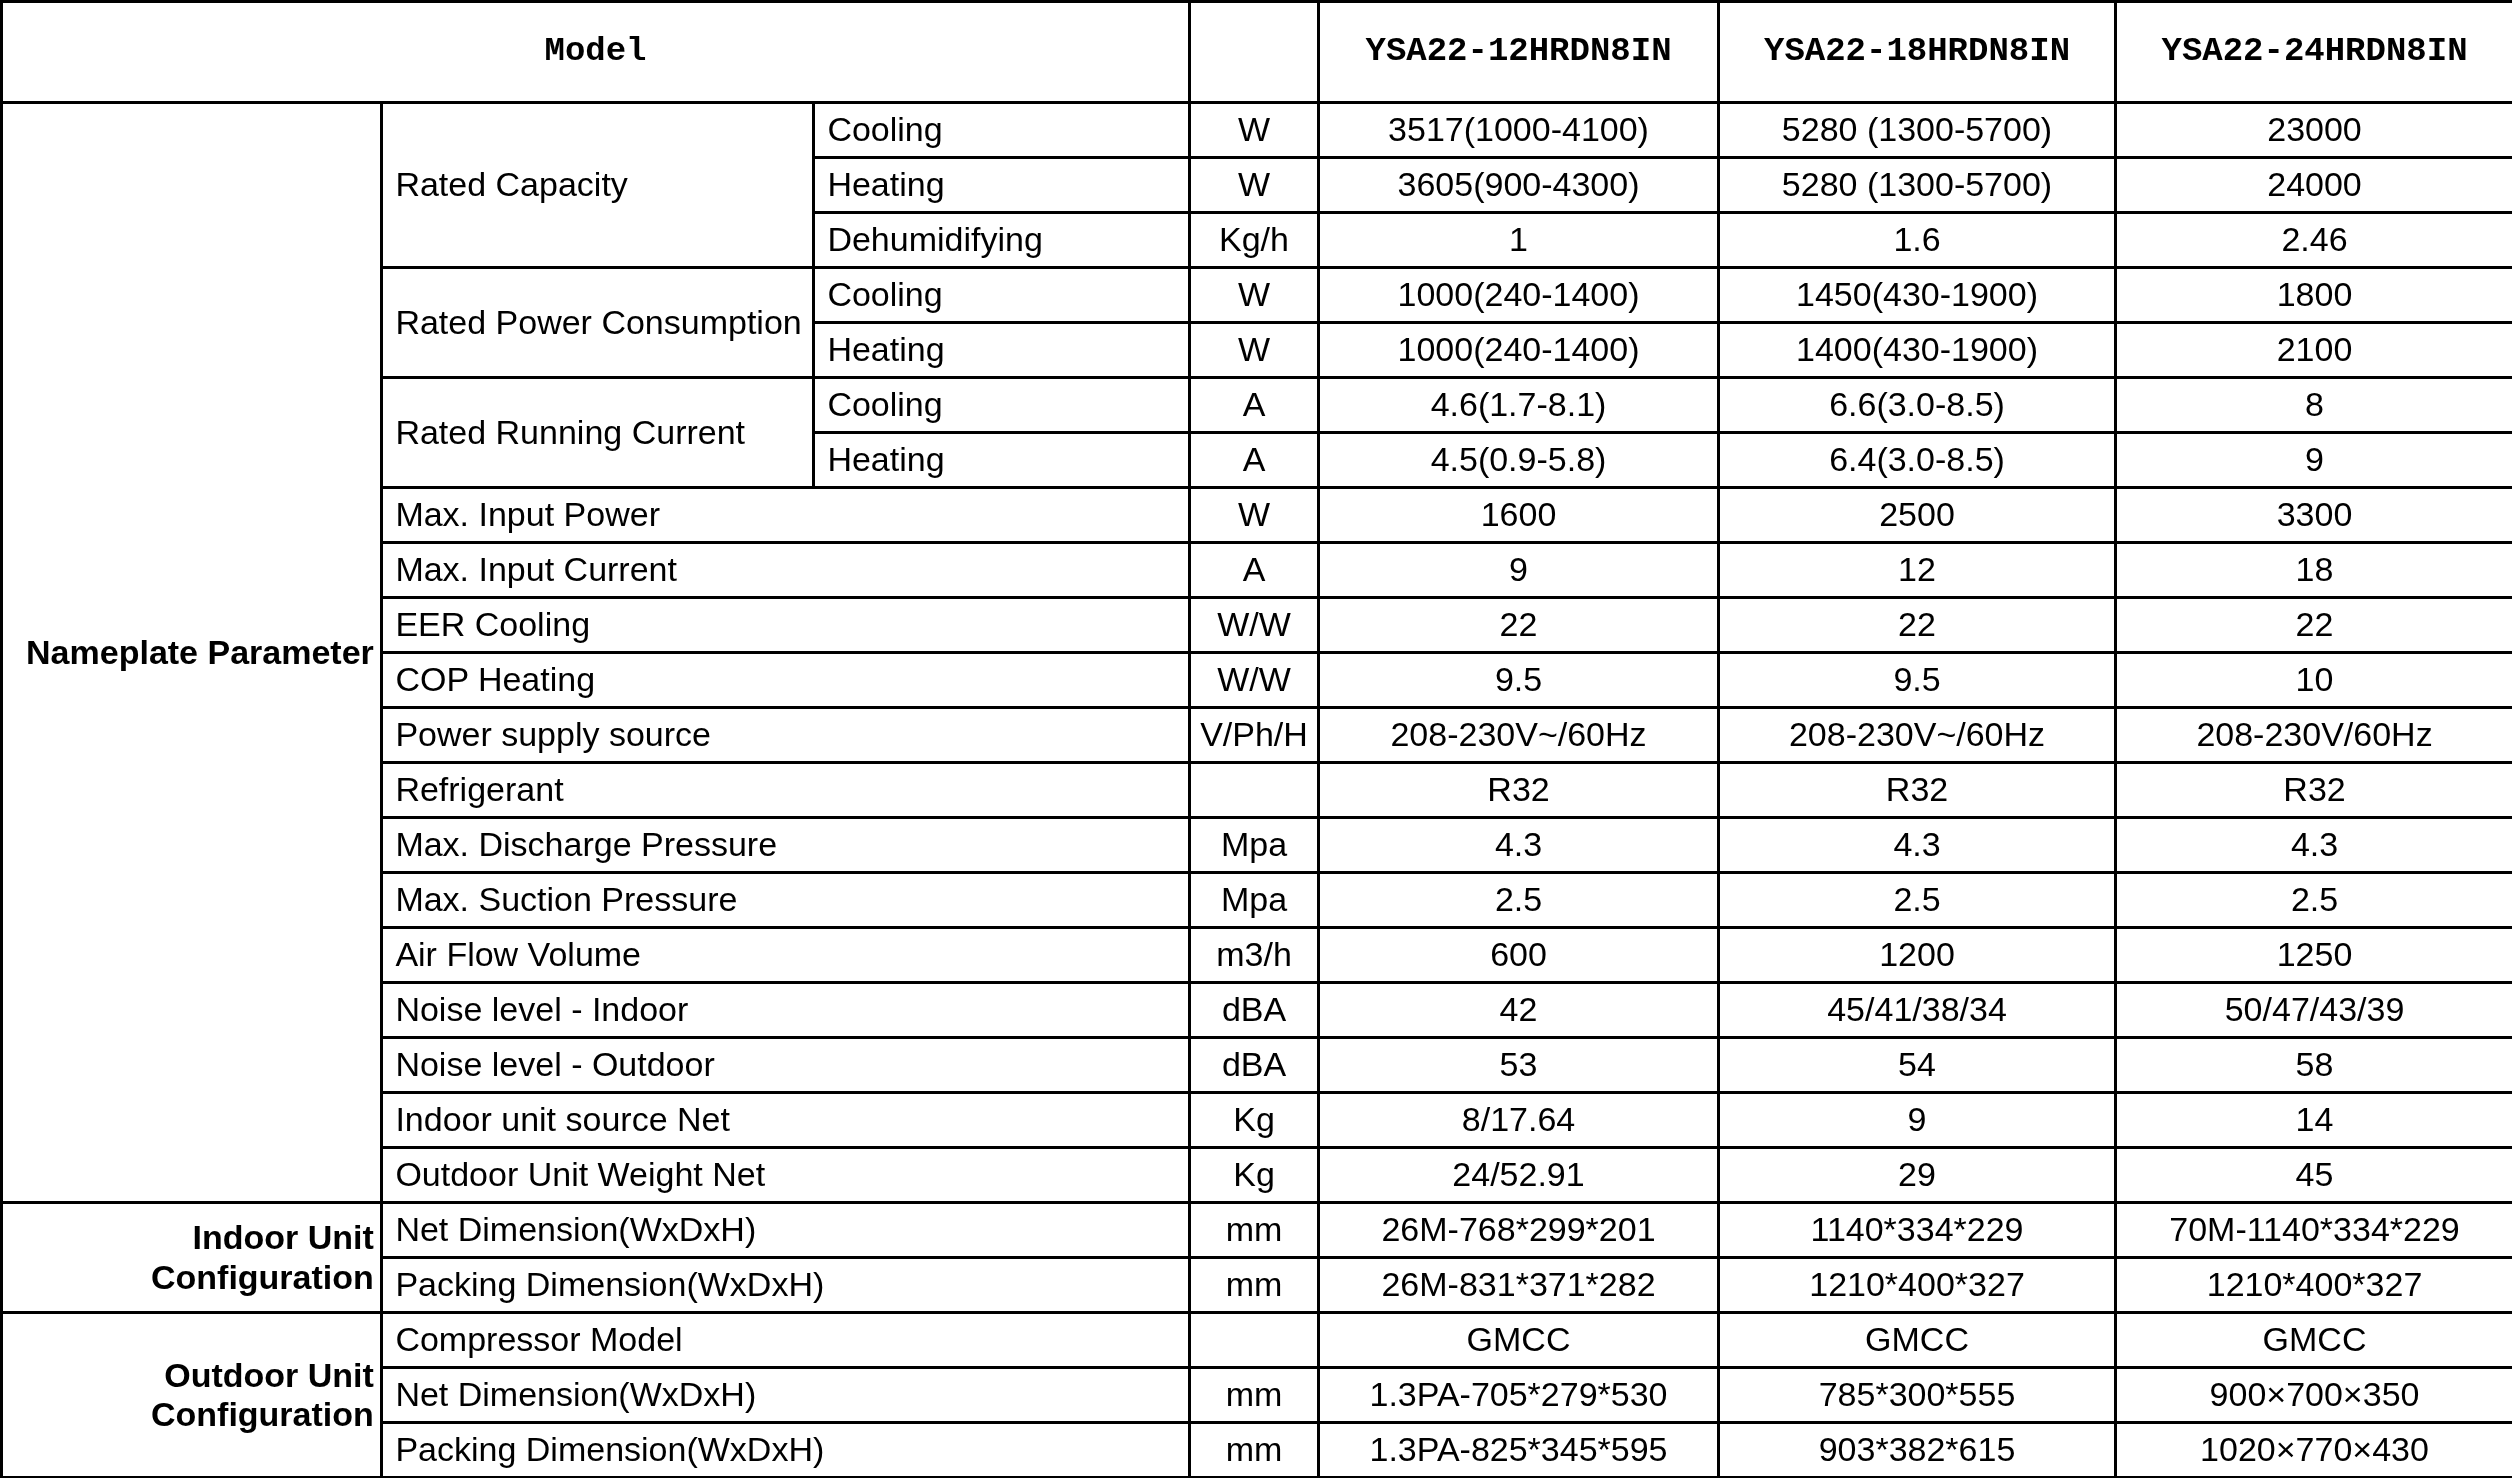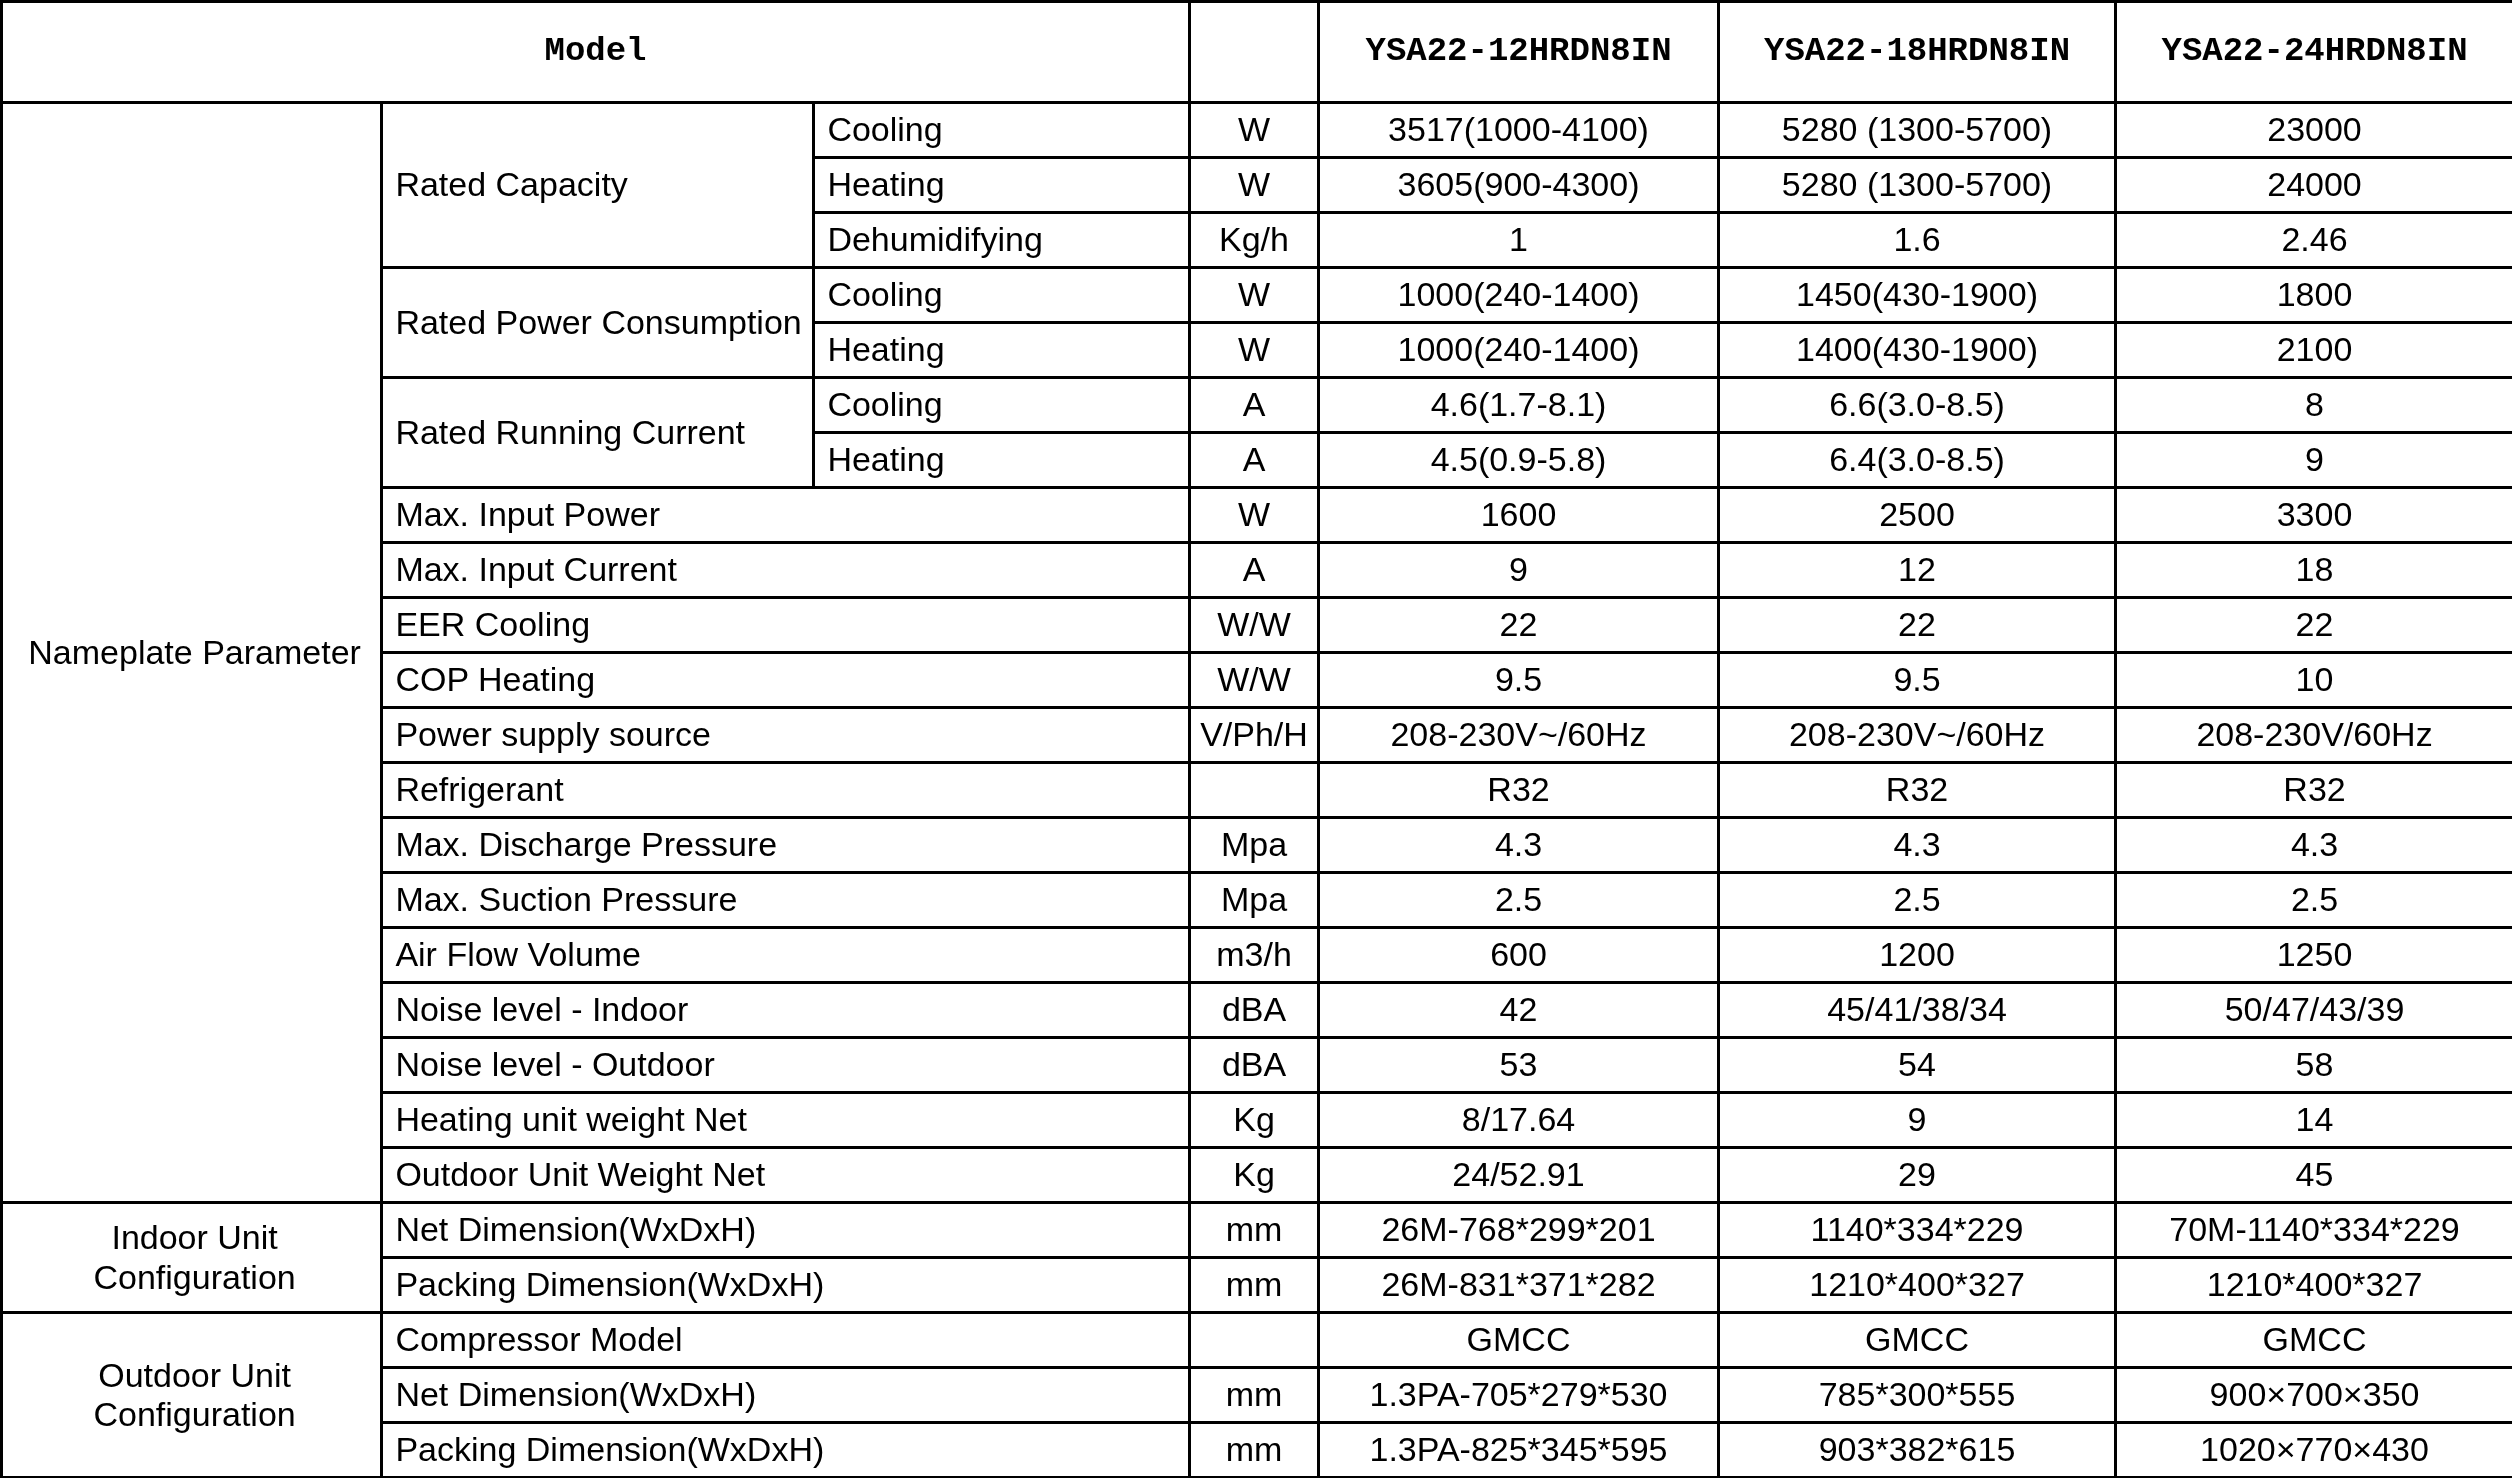--- a/index.html
+++ b/index.html
@@ -36,23 +36,24 @@
     text-align: center;
   }
   th.unit-header { }
   th.model-name {
     font-weight: 700;
     font-size: 36px;
     text-align: center;
     padding: 0 7px;
   }
   td.group {
-    text-align: center;
+    text-align: right;
     padding-left: 12.4px;
     padding-right: 6.2px;
+    font-weight: bold;
   }
   td.param, td.sub {
     text-align: left;
     padding-left: 12.4px;
     padding-right: 18px;
     white-space: nowrap;
   }
   td.unit {
     text-align: center;
     padding: 0 3.1px;
@@ -213,21 +214,21 @@
     <td class="val">50/47/43/39</td>
   </tr>
   <tr class="body-row">
     <td class="param" colspan="2">Noise level - Outdoor</td>
     <td class="unit">dBA</td>
     <td class="val">53</td>
     <td class="val">54</td>
     <td class="val">58</td>
   </tr>
   <tr class="body-row">
-    <td class="param" colspan="2">Heating unit weight Net</td>
+    <td class="param" colspan="2">Indoor unit source Net</td>
     <td class="unit">Kg</td>
     <td class="val">8/17.64</td>
     <td class="val">9</td>
     <td class="val">14</td>
   </tr>
   <tr class="body-row">
     <td class="param" colspan="2">Outdoor Unit Weight Net</td>
     <td class="unit">Kg</td>
     <td class="val">24/52.91</td>
     <td class="val">29</td>

